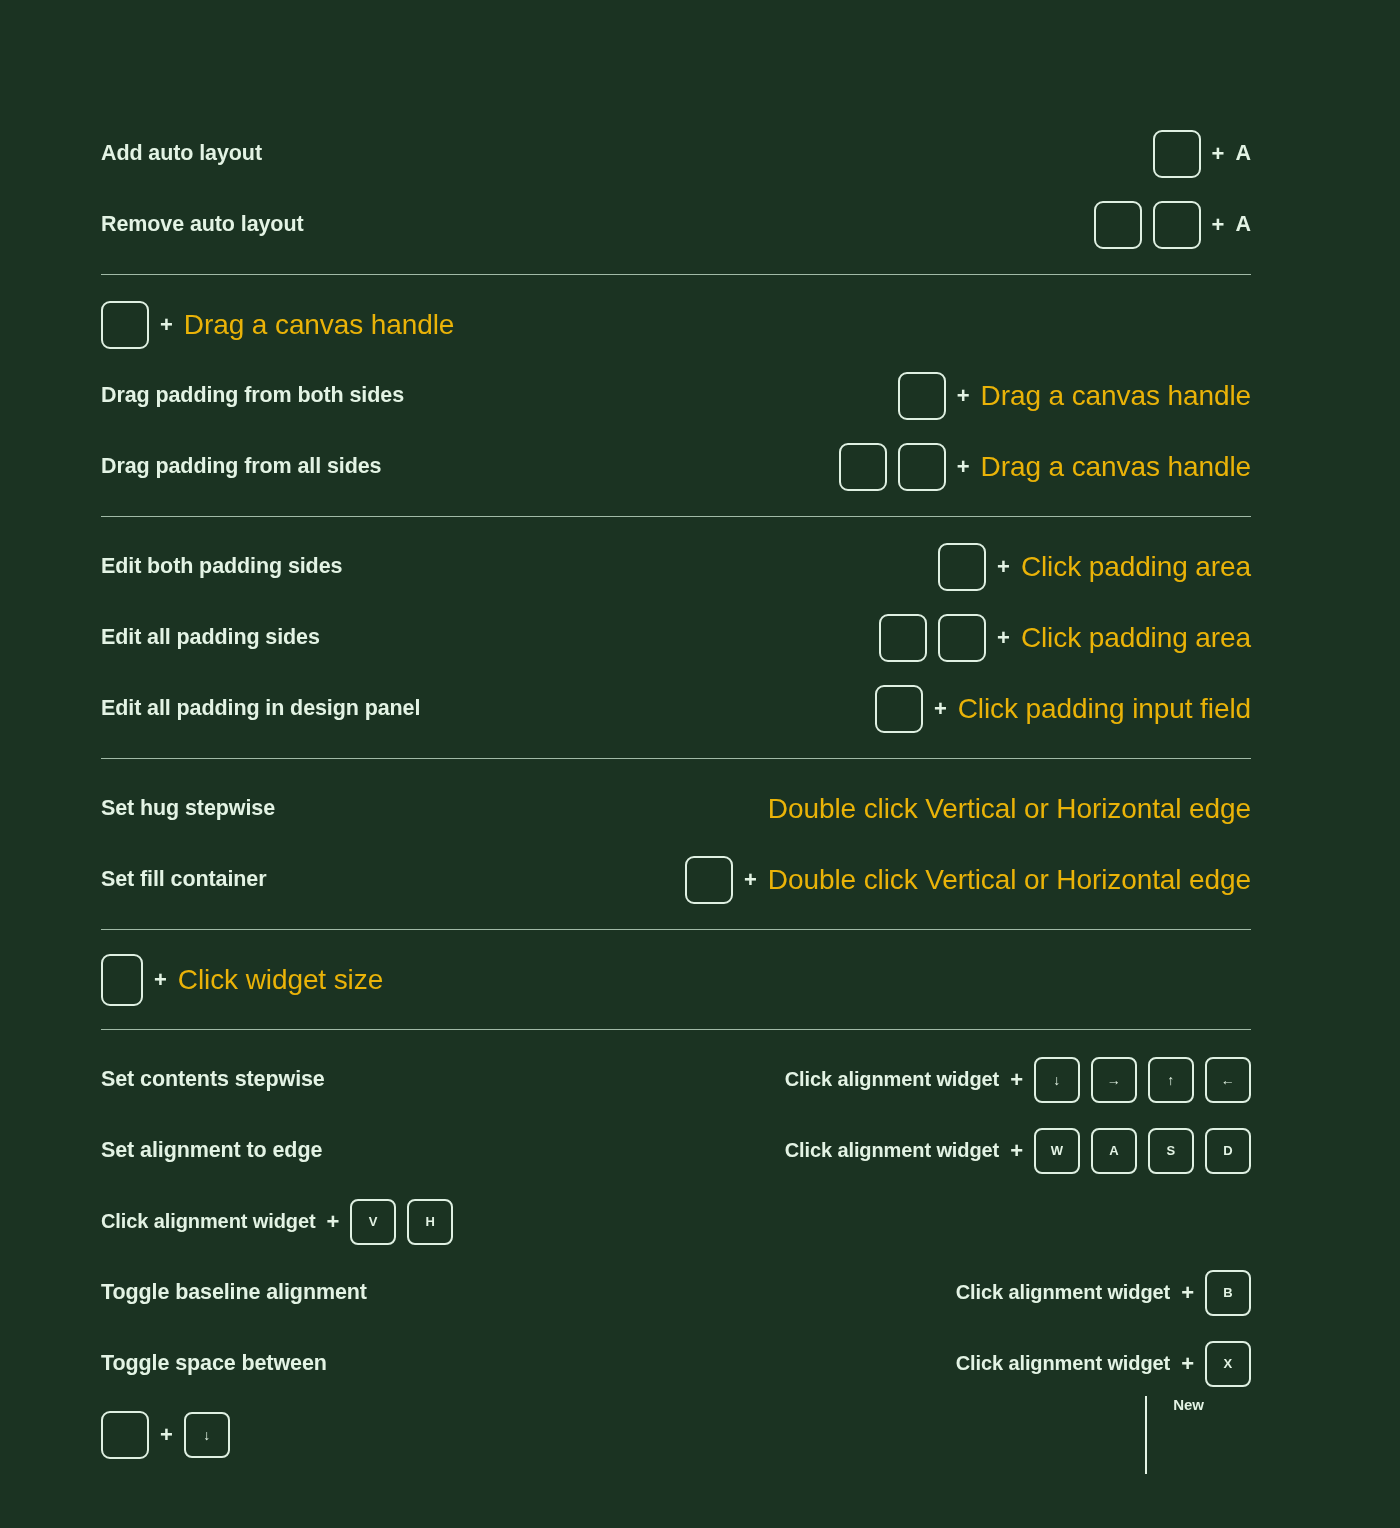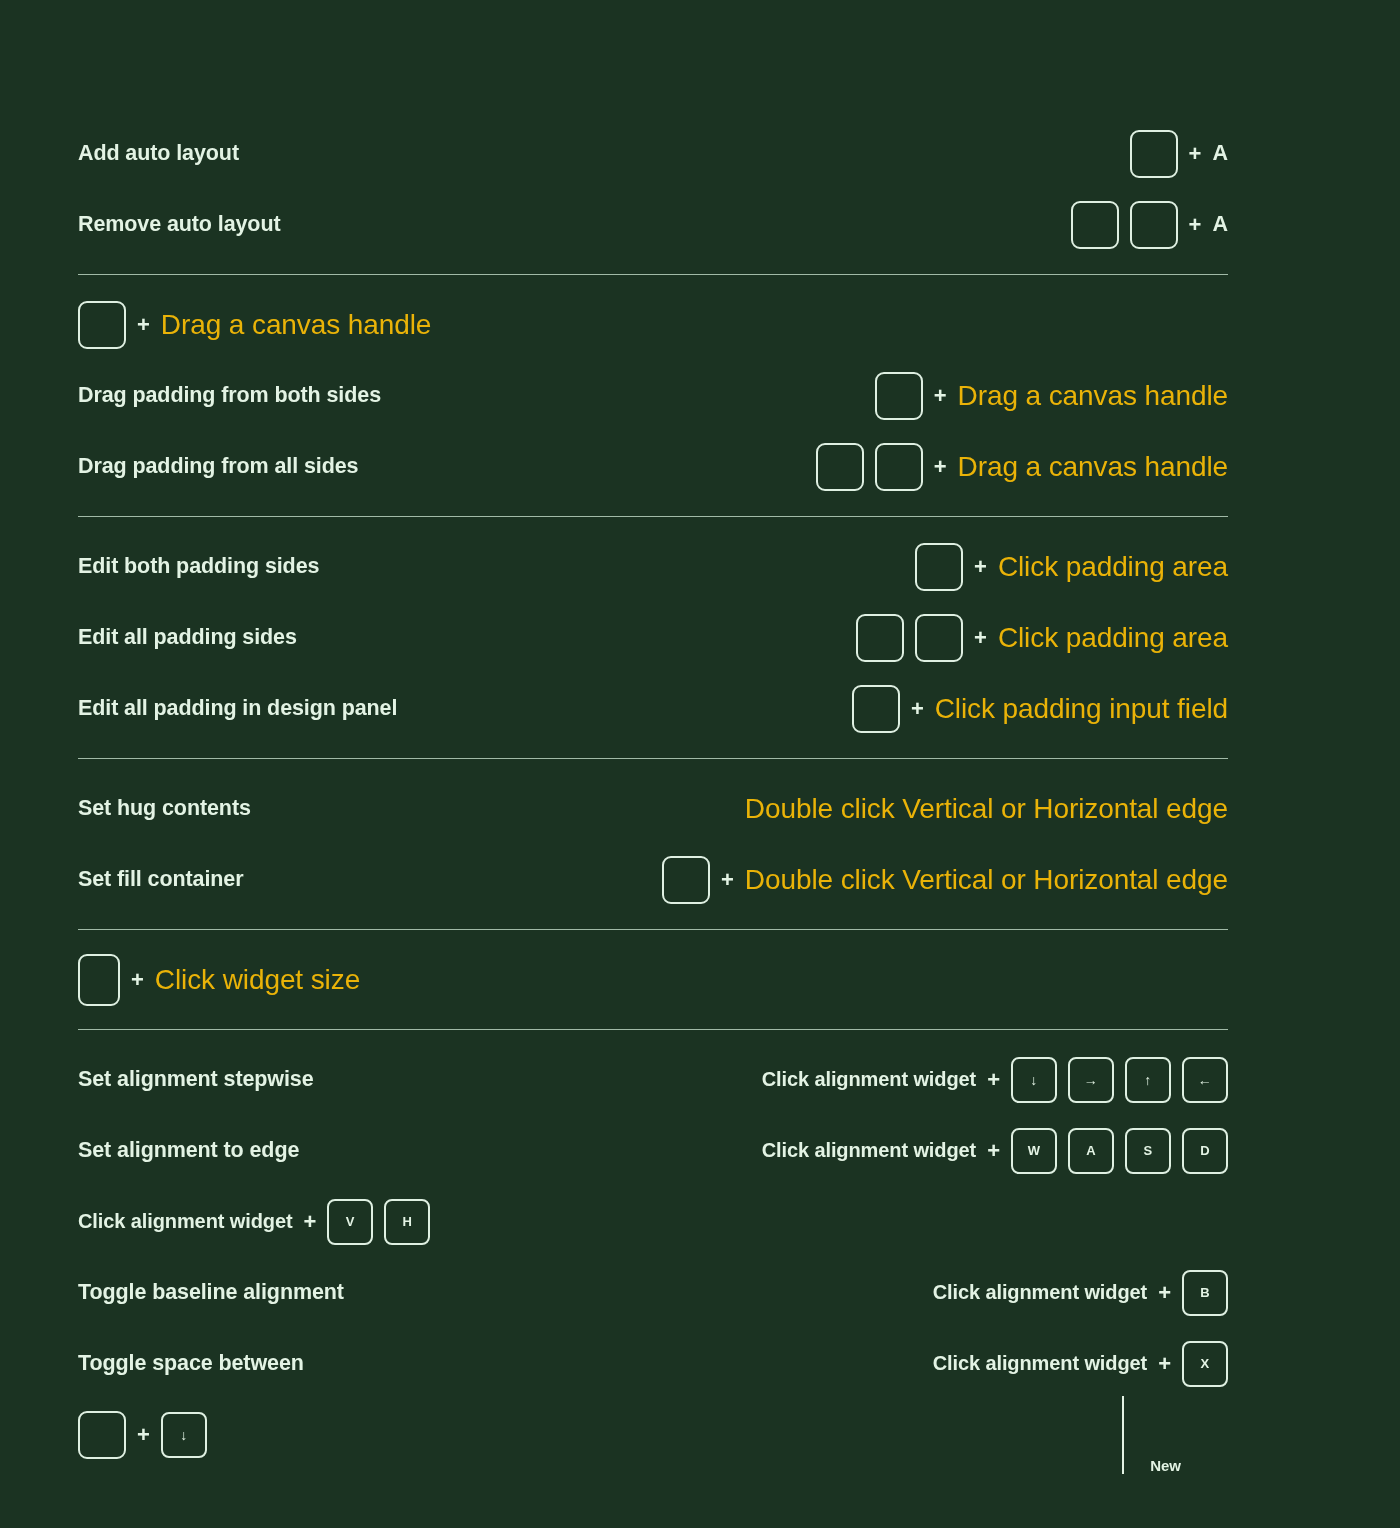--- a/index.html
+++ b/index.html
@@ -11,21 +11,21 @@
     height: 1528px;
     background: #1b3322;
     font-family: "Liberation Sans", sans-serif;
     overflow: hidden;
   }
   .sheet {
     position: relative;
     width: 1400px;
     height: 1528px;
     box-sizing: border-box;
-    padding: 0 78px;
+    padding: 0 101px;
   }
   .group {
     padding: 0;
   }
   .divider {
     height: 1px;
     background: #cfe8d4;
     opacity: 0.75;
     margin: 14px 0 14px 0;
     width: 1150px;
@@ -105,21 +105,21 @@
   }
   .single-letter {
     color: #e3f3e4;
     font-size: 21.5px;
     font-weight: bold;
   }
   .newtag-wrap {
     position: absolute;
     right: 47px;
     display: flex;
-    align-items: flex-end;
+    align-items: flex-start;
     gap: 26px;
   }
   .vbar {
     width: 2.5px;
     height: 78px;
     background: #e3f3e4;
   }
   .newtag {
     color: #e3f3e4;
     font-size: 15px;
@@ -238,21 +238,21 @@
         <span class="action-text">Click padding input field</span>
       </div>
     </div>
   </div>
 
   <div class="divider"></div>
 
   <div class="group">
 
     <div class="row">
-      <div class="row-label">Set hug contents</div>
+      <div class="row-label">Set hug stepwise</div>
       <div class="row-shortcut">
         <span class="action-text">Double click Vertical or Horizontal edge</span>
       </div>
     </div>
 
     <div class="row">
       <div class="row-label">Set fill container</div>
       <div class="row-shortcut">
         <div class="keygroup">
           <div class="key blank"></div>
@@ -275,21 +275,21 @@
         <span class="action-text">Click widget size</span>
       </div>
     </div>
   </div>
 
   <div class="divider"></div>
 
   <div class="group">
 
     <div class="row">
-      <div class="row-label">Set alignment stepwise</div>
+      <div class="row-label">Set contents stepwise</div>
       <div class="row-shortcut">
         <span class="pre-text">Click alignment widget</span>
         <span class="plus">+</span>
         <div class="keygroup">
           <div class="key letter arrow">↓</div>
           <div class="key letter arrow">→</div>
           <div class="key letter arrow">↑</div>
           <div class="key letter arrow">←</div>
         </div>
       </div>

